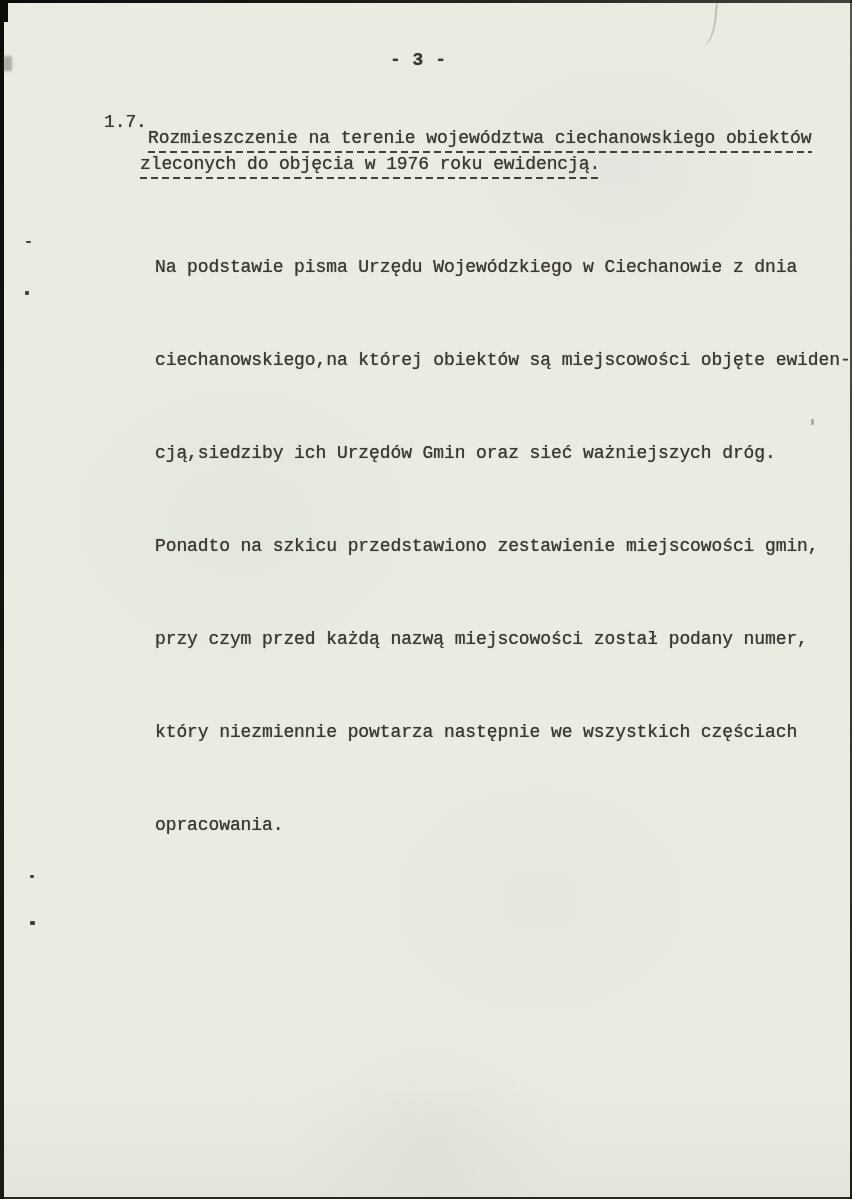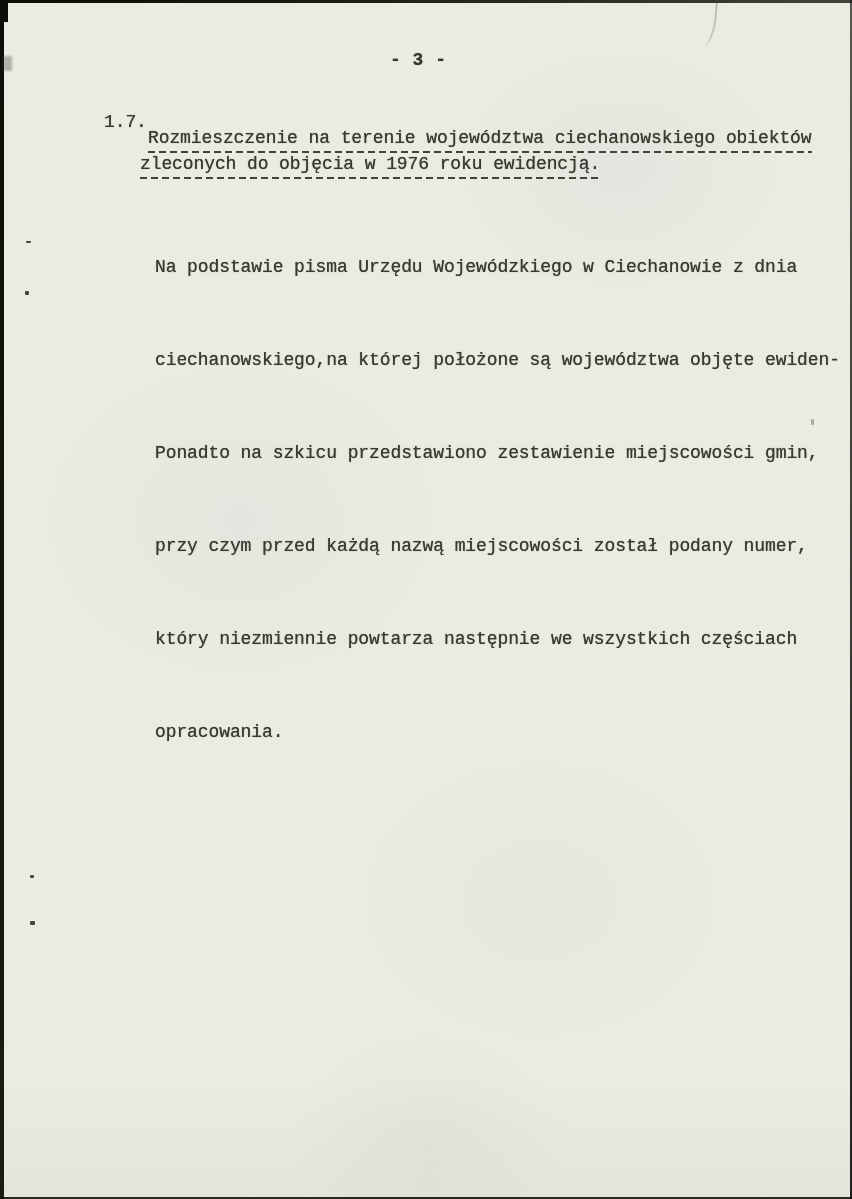--- a/index.html
+++ b/index.html
@@ -108,21 +108,22 @@
   <div class="typewriter page-number">- 3 -</div>
 
   <div class="typewriter section-number">1.7.</div>
 
   <div class="typewriter heading-line heading-line-1">Rozmieszczenie na terenie województwa ciechanowskiego obiektów</div>
 
   <div class="typewriter heading-line heading-line-2">zleconych do objęcia w 1976 roku ewidencją.</div>
 
   <div class="typewriter paragraph">
     <div>Na podstawie pisma Urzędu Wojewódzkiego w Ciechanowie z dnia</div>
-    <div>ciechanowskiego,na której położone są województwa objęte ewiden-</div>
+    <div>ciechanowskiego,na której obiektów są miejscowości objęte ewiden-</div>
+    <div>cją,siedziby ich Urzędów Gmin oraz sieć ważniejszych dróg.</div>
     <div>Ponadto na szkicu przedstawiono zestawienie miejscowości gmin,</div>
     <div>przy czym przed każdą nazwą miejscowości został podany numer,</div>
     <div>który niezmiennie powtarza następnie we wszystkich częściach</div>
     <div>opracowania.</div>
   </div>
 
   <div class="edge-top"></div>
   <div class="edge-left"></div>
   <div class="edge-left-corner"></div>
   <div class="edge-right"></div>

